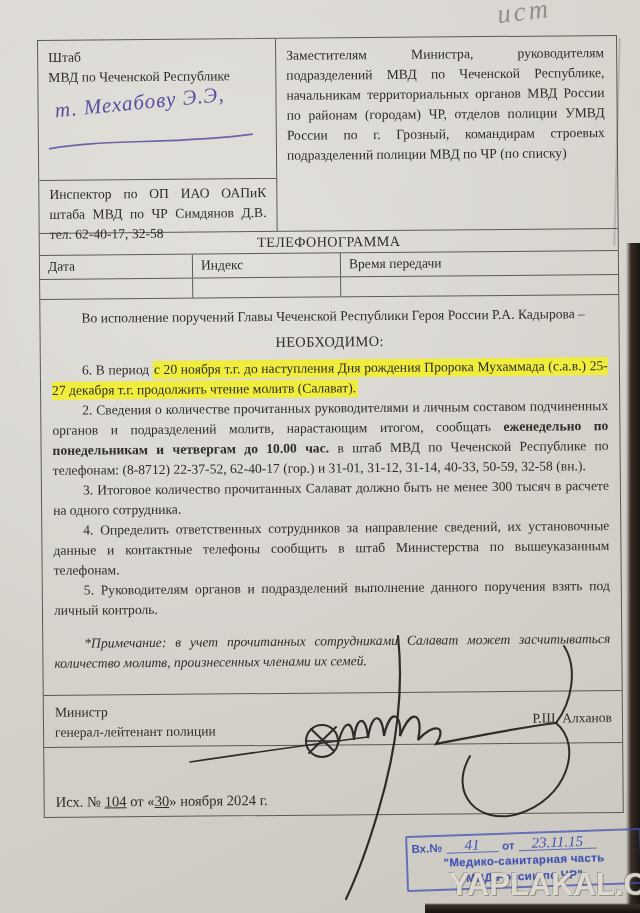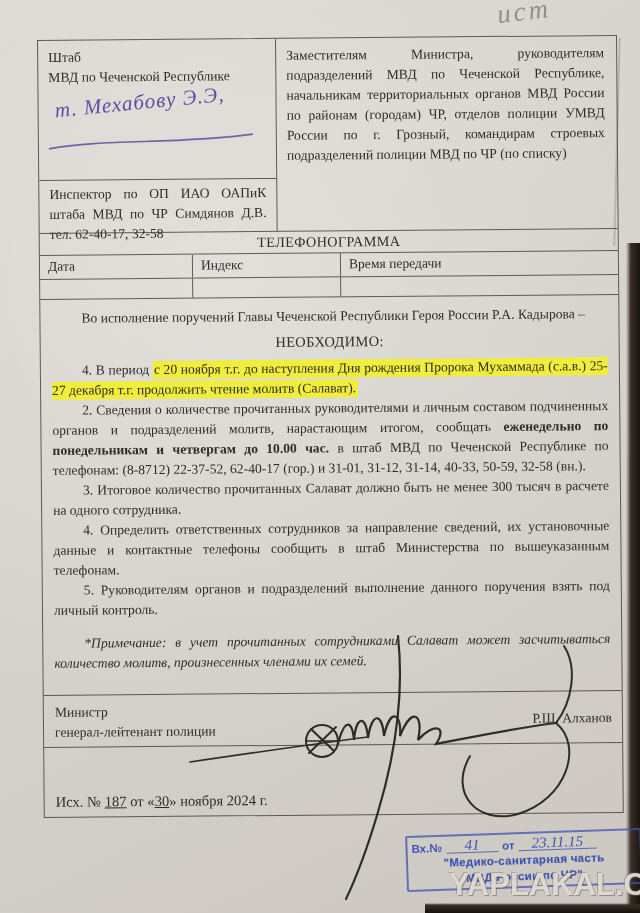--- a/index.html
+++ b/index.html
@@ -125,38 +125,38 @@
     </div>
     <div class="row-empty">
       <div class="col-line"></div>
       <div class="col-line"></div>
       <div></div>
     </div>
 
     <div class="row-body">
       <p class="para">Во исполнение поручений Главы Чеченской Республики Героя России Р.А. Кадырова –</p>
       <p class="para para-heading">НЕОБХОДИМО:</p>
-      <p class="para"><span>4. В период </span><span class="seg-hl">с 20 ноября т.г. до наступления Дня рождения Пророка Мухаммада (с.а.в.) 25-27 декабря т.г. продолжить чтение молитв (Салават).</span></p>
+      <p class="para"><span>6. В период </span><span class="seg-hl">с 20 ноября т.г. до наступления Дня рождения Пророка Мухаммада (с.а.в.) 25-27 декабря т.г. продолжить чтение молитв (Салават).</span></p>
       <p class="para"><span>2. Сведения о количестве прочитанных руководителями и личным составом подчиненных органов и подразделений молитв, нарастающим итогом, сообщать </span><span class="seg-bold">еженедельно по понедельникам и четвергам до 10.00 час.</span><span> в штаб МВД по Чеченской Республике по телефонам: (8-8712) 22-37-52, 62-40-17 (гор.) и 31-01, 31-12, 31-14, 40-33, 50-59, 32-58 (вн.).</span></p>
       <p class="para">3. Итоговое количество прочитанных Салават должно быть не менее 300 тысяч в расчете на одного сотрудника.</p>
       <p class="para">4. Определить ответственных сотрудников за направление сведений, их установочные данные и контактные телефоны сообщить в штаб Министерства по вышеуказанным телефонам.</p>
       <p class="para">5. Руководителям органов и подразделений выполнение данного поручения взять под личный контроль.</p>
       <p class="para para-note">*Примечание: в учет прочитанных сотрудниками Салават может засчитываться количество молитв, произнесенных членами их семей.</p>
     </div>
 
     <div class="row-sign">
       <div class="sign-post">
         <div>Министр</div>
         <div>генерал-лейтенант полиции</div>
       </div>
       <div class="sign-name">Р.Ш. Алханов</div>
     </div>
 
     <div class="row-foot">
-      <div class="foot-text"><span>Исх. № </span><span class="seg-u">187</span><span> от «</span><span class="seg-u">30</span><span>» ноября 2024 г.</span></div>
+      <div class="foot-text"><span>Исх. № </span><span class="seg-u">104</span><span> от «</span><span class="seg-u">30</span><span>» ноября 2024 г.</span></div>
     </div>
   </div>
 
   <svg class="big-signature" width="640" height="913" viewBox="0 0 640 913">
     <g fill="none" stroke="#211f1c" stroke-linecap="round" opacity="0.92">
       <path d="M190 762 C 258 752, 314 744, 368 737" stroke-width="1.6"></path>
       <circle cx="322" cy="741" r="16" stroke-width="2"></circle>
       <path d="M309 753 L 336 727" stroke-width="2"></path>
       <path d="M311 729 L 334 751" stroke-width="2"></path>
       <path d="M306 741 L 338 741" stroke-width="1.6"></path>

